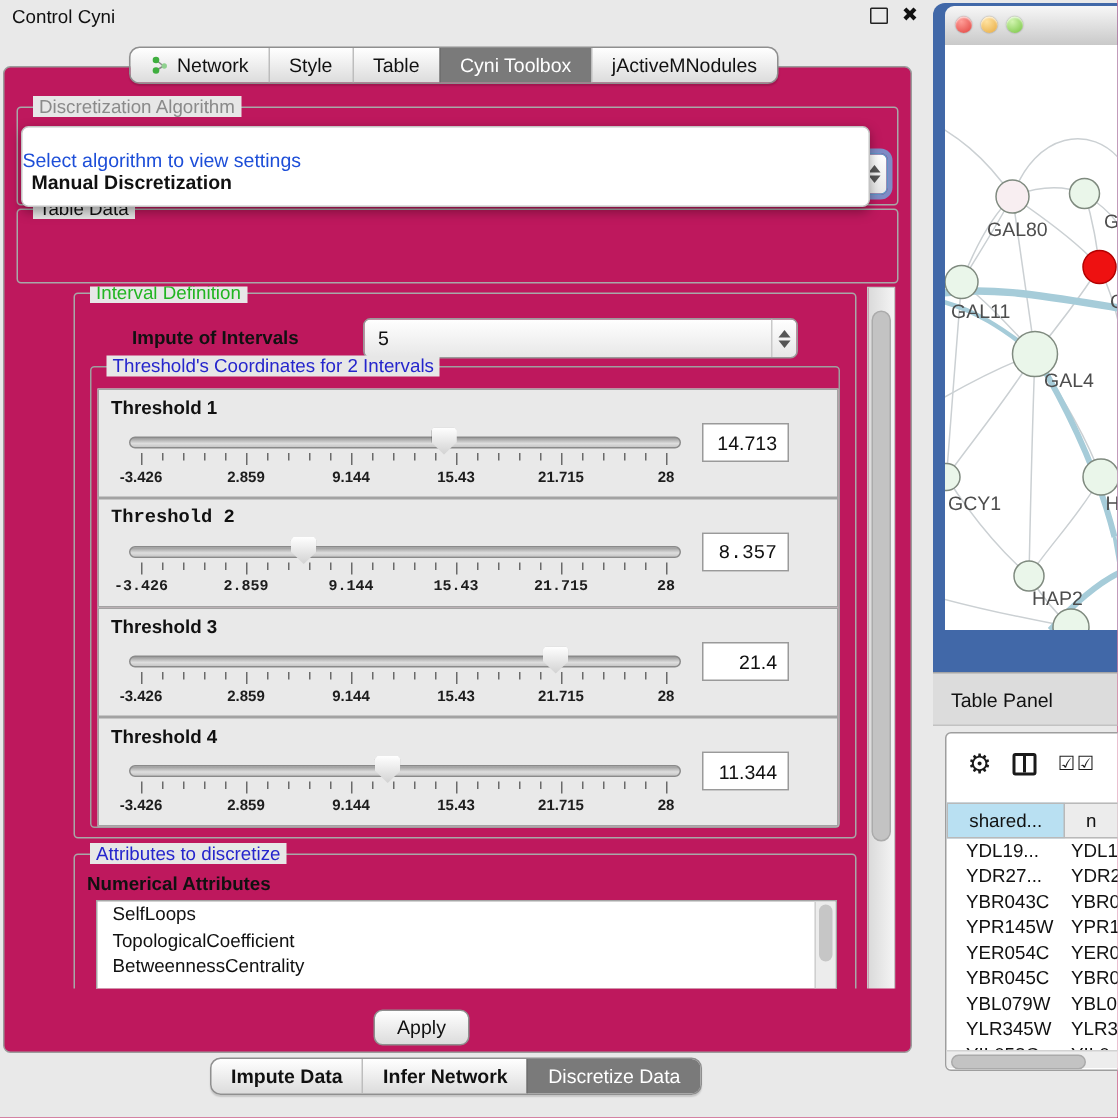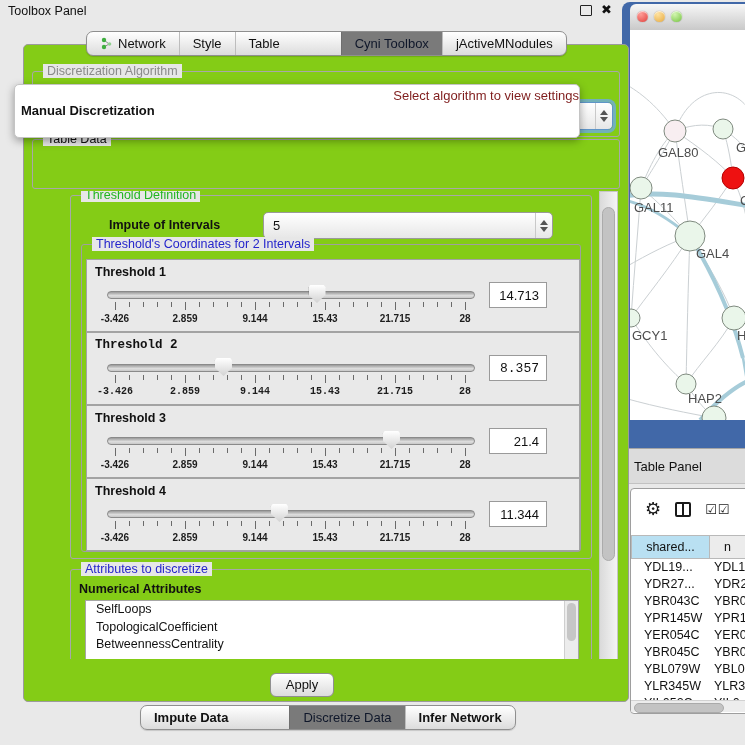--- a/index.html
+++ b/index.html
@@ -13,42 +13,42 @@
   .tb-icons{position:absolute;right:10px;top:3px;display:flex;gap:9px;align-items:center;}
   .float-ic{width:10px;height:9px;border:1.6px solid #222;border-radius:1px;display:inline-block;}
   .close-ic{font-size:13px;font-weight:bold;color:#111;line-height:14px;}
   
   .tabstrip{position:absolute;display:flex;border:1px solid #8f8f8f;border-radius:7px;overflow:hidden;
             background:linear-gradient(#ffffff,#dcdcdc);box-shadow:0 1px 1px rgba(0,0,0,.15);z-index:20;align-items:flex-end;}
   .tabstrip.top{left:86px;top:31px;}
   .tabstrip.bottom{left:140px;top:705px;}
   .tab{padding:4px 13px;font-size:13px;border-left:1px solid #bdbdbd;display:flex;align-items:center;gap:5px;white-space:nowrap;}
   .tab:first-child{border-left:none;}
-  .tab.active{background:#7a7a7a;color:#0f172a;border-left-color:#6f6f6f;margin-left:48px;}
-  
-  .content{position:absolute;left:23px;top:44px;width:604px;height:656px;background:#84cc16;
+  .tab.active{background:#7a7a7a;color:#ffffff;border-left-color:#6f6f6f;}
+  
+  .content{position:absolute;left:2px;top:44px;width:604px;height:656px;background:#be185d;
            border:1px solid #9b9b9b;border-radius:5px;z-index:1;}
   .group{position:absolute;border:1px solid #a8a8a8;border-radius:3px;}
   .gtitle{position:absolute;top:-8px;left:10px;background:#e7e7e7;padding:0 4px;font-size:12.5px;}
   .gtitle.green{color:#21b521;}
   .gtitle.blue{color:#2525cc;}
   .gtitle.gray{color:#8a8a8a;}
   
   .combo{position:absolute;background:linear-gradient(#ffffff,#e7e7e7);border:1px solid #9a9a9a;
          border-radius:5px;display:flex;align-items:center;font-size:13px;}
   .combo .val{flex:1;padding:0 9px;white-space:nowrap;overflow:hidden;}
   .stepper{width:16px;display:flex;flex-direction:column;align-items:center;justify-content:center;gap:2px;
            border-left:1px solid #c9c9c9;align-self:stretch;}
   .arr-up{width:0;height:0;border-left:4px solid transparent;border-right:4px solid transparent;border-bottom:5px solid #555;}
   .arr-dn{width:0;height:0;border-left:4px solid transparent;border-right:4px solid transparent;border-top:5px solid #555;}
   .combo.focused{box-shadow:0 0 0 3px rgba(110,170,225,.8);border-color:#5f95c8;}
   
   .popup{position:absolute;left:14px;top:84px;width:564px;height:52px;background:#fff;border:1px solid #c4c4c4;
          border-radius:5px;box-shadow:0 3px 8px rgba(0,0,0,.35);z-index:50;font-size:13px;}
-  .popup .hint{color:#7f1d1d;text-align:right;padding-top:3px;font-size:13px;}
+  .popup .hint{color:#1d4ed8;text-align:left;padding-top:14px;font-size:13px;}
   .popup .item{padding:0 6px;line-height:16px;}
   .popup .item.bold{font-weight:bold;}
   
   .scrollpane{position:absolute;left:6px;top:146px;width:588px;height:468px;overflow:hidden;}
   .vsb{position:absolute;right:0;top:0;width:17px;height:468px;background:linear-gradient(to right,#dadada,#f4f4f4);
        border:1px solid #c6c6c6;}
   .vsb .thumb{position:absolute;left:2px;top:15px;width:11px;height:352px;background:#c3c3c3;border:1px solid #ababab;border-radius:7px;}
   
   .thr-panel{position:absolute;left:4px;width:492px;height:71px;border:1px solid #a3a3a3;background:#e9e9e9;}
   .thr-label{position:absolute;left:8px;top:5px;font-weight:bold;font-size:12.5px;}
@@ -101,21 +101,21 @@
   .hsb{position:absolute;left:0;bottom:1px;width:100%;height:11px;background:#ededed;border-top:1px solid #d2d2d2;}
   .hsb .thumb{position:absolute;left:3px;top:1.5px;width:88px;height:8px;background:#c3c3c3;border:1px solid #aaa;border-radius:5px;}
   .bold{font-weight:bold;}
 </style>
 </head>
 <body>
 
 <div class="root">
 
   <div class="titlebar">
-    <span class="t">Toolbox Panel</span>
+    <span class="t">Control Cyni</span>
     <span class="tb-icons">
       <span class="float-ic"></span>
       <span class="close-ic">✖</span>
     </span>
   </div>
 
   <div class="tabstrip top">
     <div class="tab">
       <svg width="13" height="13" viewBox="0 0 13 13">
         <line x1="4" y1="3" x2="9" y2="7" stroke="#8a8a8a" stroke-width="1"></line>
@@ -153,21 +153,21 @@
       </div>
     </div>
 
     <div class="group" style="left:8px;top:94px;width:586px;height:48px;">
       <span class="gtitle">Table Data</span>
     </div>
 
     <div class="scrollpane">
 
       <div class="group" style="left:40px;top:4px;width:520px;height:362px;">
-        <span class="gtitle green">Threshold Definition</span>
+        <span class="gtitle green">Interval Definition</span>
         <span class="bold" style="position:absolute;left:38px;top:22px;font-size:12.5px;">Impute of Intervals</span>
         <div class="combo" style="left:192px;top:16px;width:288px;height:25px;">
           <span class="val">5</span>
           <span class="stepper">
               <span class="arr-up"></span>
               <span class="arr-dn"></span>
             </span>
         </div>
 
         <div class="group" style="left:10px;top:48px;width:498px;height:306px;border-color:#9f9f9f;">
@@ -359,25 +359,25 @@
         </div>
     </div>
 
     <div class="btn" style="left:246px;top:628px;width:62px;height:22px;line-height:22px;">Apply</div>
   </div>
 
   <div class="tabstrip bottom">
     <div class="tab">
         <span class="bold">Impute Data</span>
       </div>
+    <div class="tab">
+        <span class="bold">Infer Network</span>
+      </div>
     <div class="tab active">
         <span>Discretize Data</span>
-      </div>
-    <div class="tab">
-        <span class="bold">Infer Network</span>
       </div>
   </div>
 
   <div class="net-window">
     <div class="net-titlebar">
       <div class="lights">
         <span class="light" style="background:radial-gradient(circle at 35% 30%,#ff9d97,#e0403c);"></span>
         <span class="light" style="background:radial-gradient(circle at 35% 30%,#ffe2a0,#e6a93e);"></span>
         <span class="light" style="background:radial-gradient(circle at 35% 30%,#d2f5b0,#74c33e);"></span>
       </div>

